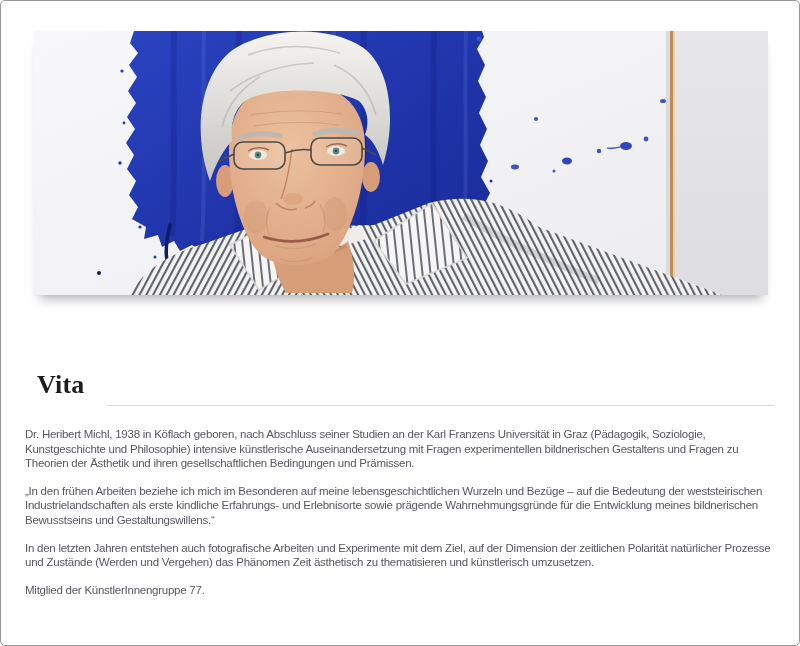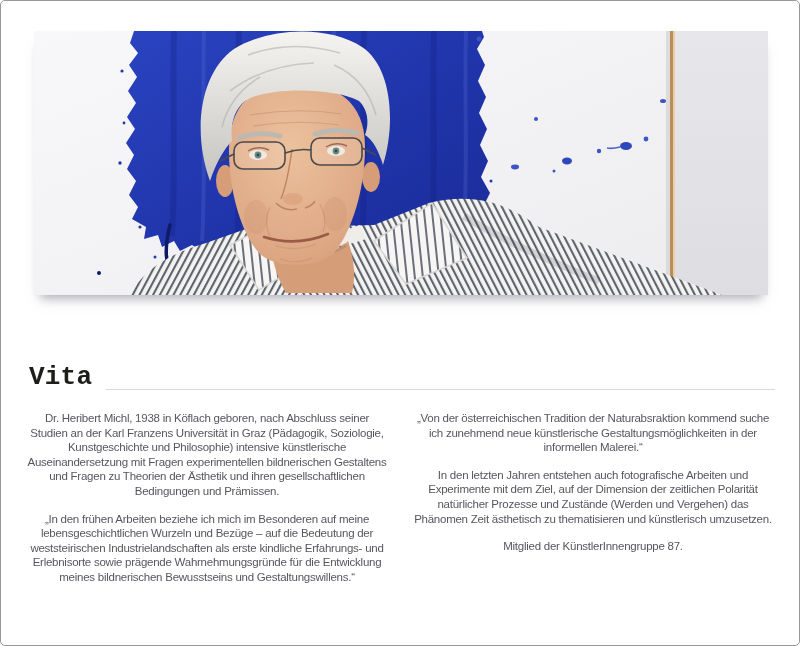--- a/index.html
+++ b/index.html
@@ -22,41 +22,40 @@
   .hero svg{display:block;width:734px;height:264px;}
   .content{
     margin-top:64px;
     padding:0 24px;
   }
   .vita-row{
     display:flex;
     align-items:flex-end;
   }
   .vita-heading{
-    margin:4px;
-    font-family:Liberation Mono, monospace;
+    margin:12px;
+    font-family:Liberation Serif, serif;
     font-weight:600;
     font-size:26px;
     line-height:28px;
     color:#1d1d1b;
     letter-spacing:0.2px;
   }
   .vita-rule{
     flex:1;
     height:1px;
     background:#d9d9d9;
     margin-left:10px;
     margin-bottom:5px;
   }
   .columns{
     display:grid;
-    grid-template-columns:1fr 1fr;
+    grid-template-columns:1fr;
     column-gap:22px;
     margin-top:16px;
-    text-align:center;
   }
   .columns p{
     margin:0 0 13px 0;
     font-size:11.5px;
     line-height:14.6px;
     letter-spacing:-0.25px;
     color:#57565f;
     overflow-wrap:break-word;
   }
 </style>
@@ -241,20 +240,19 @@
       <h1 class="vita-heading">Vita</h1>
       <div class="vita-rule"></div>
     </div>
 
     <div class="columns">
       <div>
         <p>Dr. Heribert Michl, 1938 in Köflach geboren, nach Abschluss seiner Studien an der Karl Franzens Universität in Graz (Pädagogik, Soziologie, Kunstgeschichte und Philosophie) intensive künstlerische Auseinandersetzung mit Fragen experimentellen bildnerischen Gestaltens und Fragen zu Theorien der Ästhetik und ihren gesellschaftlichen Bedingungen und Prämissen.</p>
         <p>„In den frühen Arbeiten beziehe ich mich im Besonderen auf meine lebensgeschichtlichen Wurzeln und Bezüge – auf die Bedeutung der weststeirischen Industrielandschaften als erste kindliche Erfahrungs- und Erlebnisorte sowie prägende Wahrnehmungsgründe für die Entwicklung meines bildnerischen Bewusstseins und Gestaltungswillens.“</p>
       </div>
       <div>
-        <p>„Von der österreichischen Tradition der Naturabsraktion kommend suche ich zunehmend neue künstlerische Gestaltungsmöglichkeiten in der informellen Malerei.“</p>
         <p>In den letzten Jahren entstehen auch fotografische Arbeiten und Experimente mit dem Ziel, auf der Dimension der zeitlichen Polarität natürlicher Prozesse und Zustände (Werden und Vergehen) das Phänomen Zeit ästhetisch zu thematisieren und künstlerisch umzusetzen.</p>
-        <p>Mitglied der KünstlerInnengruppe 87.</p>
+        <p>Mitglied der KünstlerInnengruppe 77.</p>
       </div>
     </div>
   </div>
 
 </div>
 
 </body></html>

